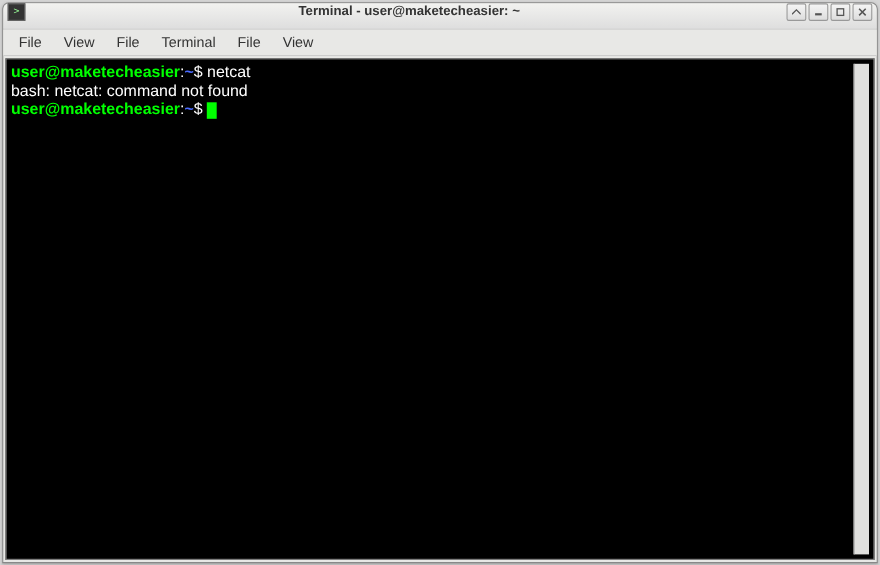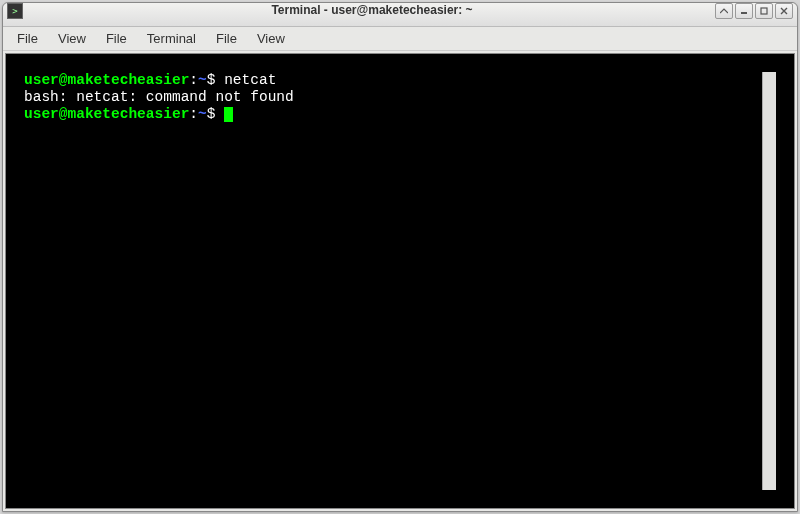--- a/index.html
+++ b/index.html
@@ -89,22 +89,22 @@
     .menu-item {
       padding: 2px 8px;
       font-size: 13px;
       color: #333;
       cursor: pointer;
     }
     .terminal-body {
       flex: 1;
       background: #000;
       margin: 2px;
-      padding: 18px;
-      font-family: Liberation Mono, monospace;
+      padding: 4px;
+      font-family: Liberation Sans, sans-serif;
       font-size: 14.5px;
       line-height: 17px;
       color: #fff;
       position: relative;
       overflow: hidden;
       border: 1px solid #888;
       display: flex;
     }
     .terminal-content {
       flex: 1;

